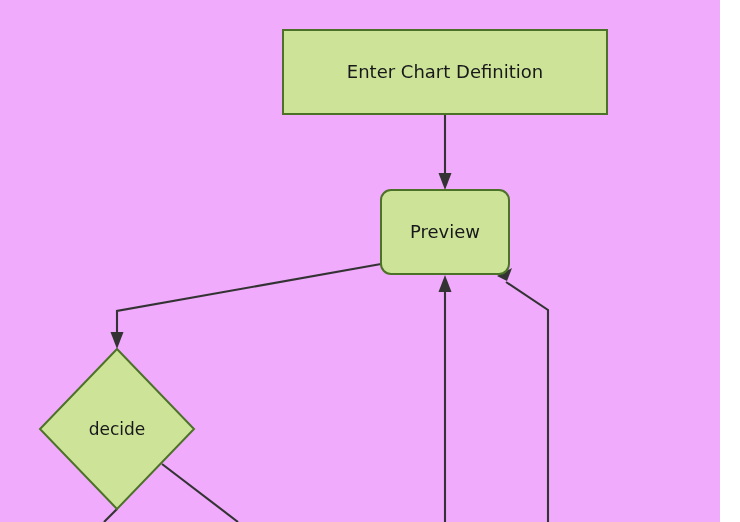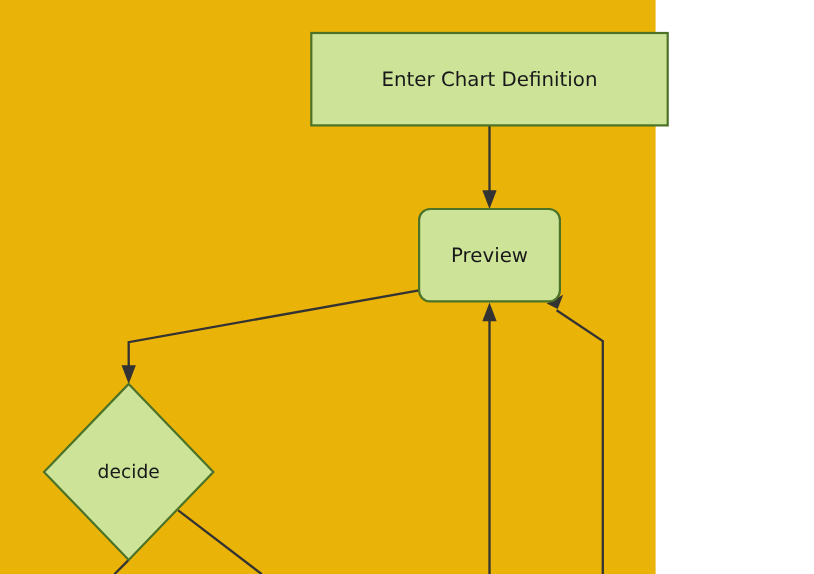--- a/index.html
+++ b/index.html
@@ -8,23 +8,23 @@
     background: #ffffff;
   }
   body {
     width: 740px;
     height: 522px;
     overflow: hidden;
     font-family: "DejaVu Sans", "Liberation Sans", sans-serif;
   }
   #diagram-canvas {
     position: relative;
-    width: 596px;
+    width: 720px;
     height: 522px;
-    background: #eab308;
+    background: #f0abfc;
   }
   #flow-svg {
     position: absolute;
     top: 0;
     left: 0;
     width: 740px;
     height: 522px;
     display: block;
   }
   .node-shape {

